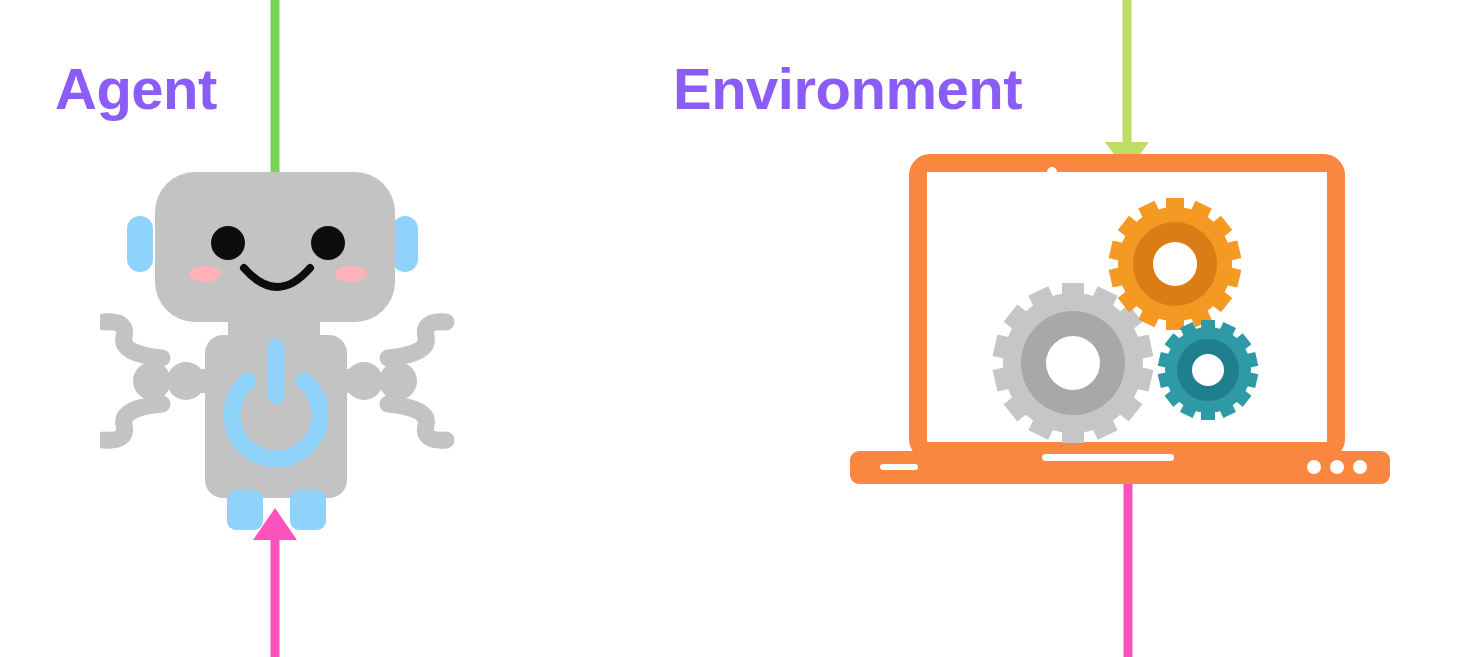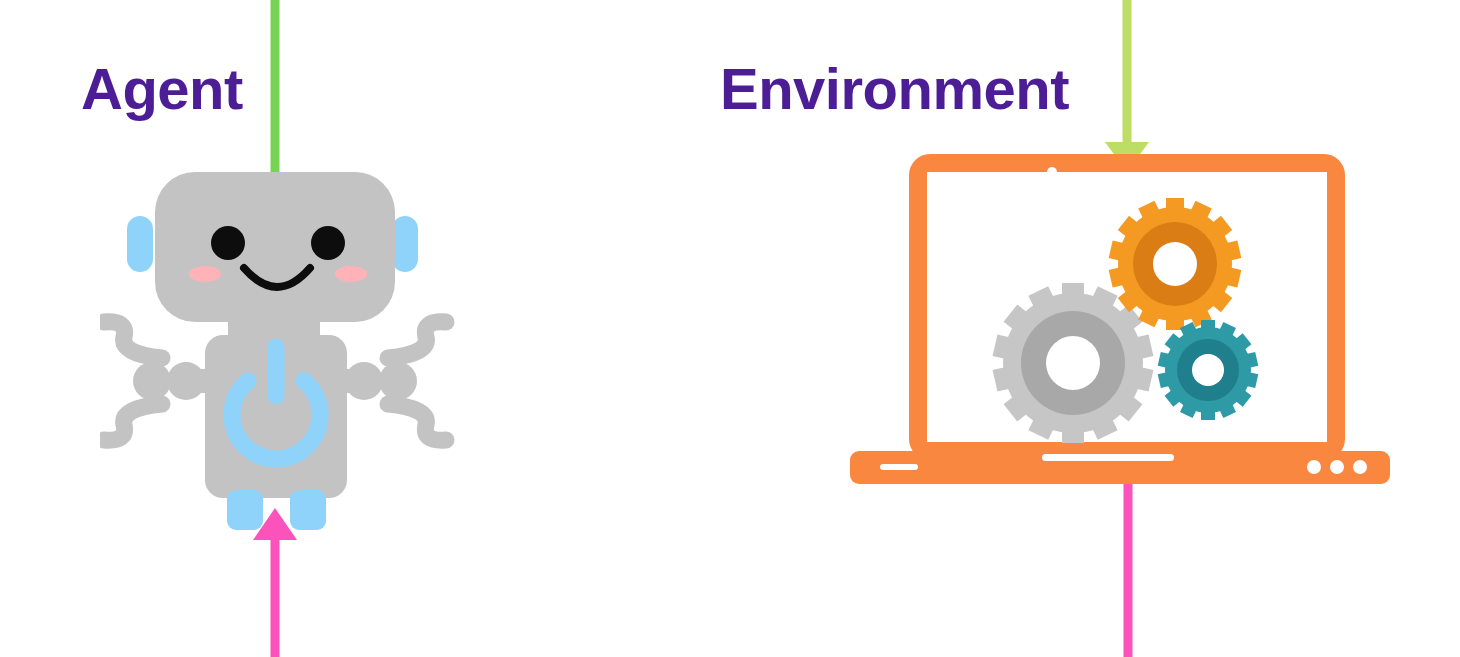--- a/index.html
+++ b/index.html
@@ -15,33 +15,32 @@
     position: relative;
     width: 1460px;
     height: 657px;
     background: #ffffff;
     overflow: hidden;
   }
   .label {
     position: absolute;
     font-family: "Liberation Sans", sans-serif;
     font-weight: bold;
-    color: #4c1d95;
+    color: #8b5cf6;
     letter-spacing: -0.5px;
     white-space: nowrap;
     line-height: 1;
-    margin-left: 26px;
   }
   #agent-label {
     left: 55px;
     top: 60px;
     font-size: 58px;
   }
   #environment-label {
-    left: 694px;
+    left: 673px;
     top: 60px;
     font-size: 58px;
   }
   .art {
     position: absolute;
     display: block;
   }
   #agent-art {
     left: 100px;
     top: -10px;

